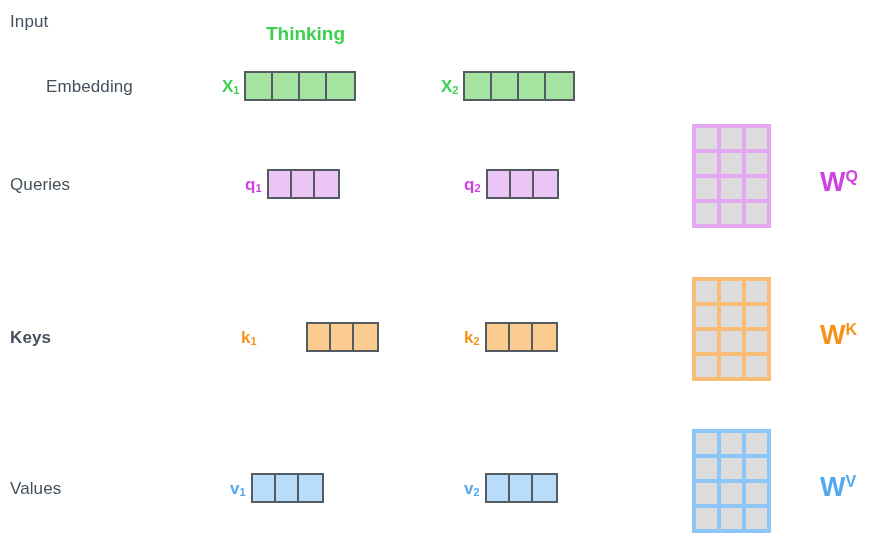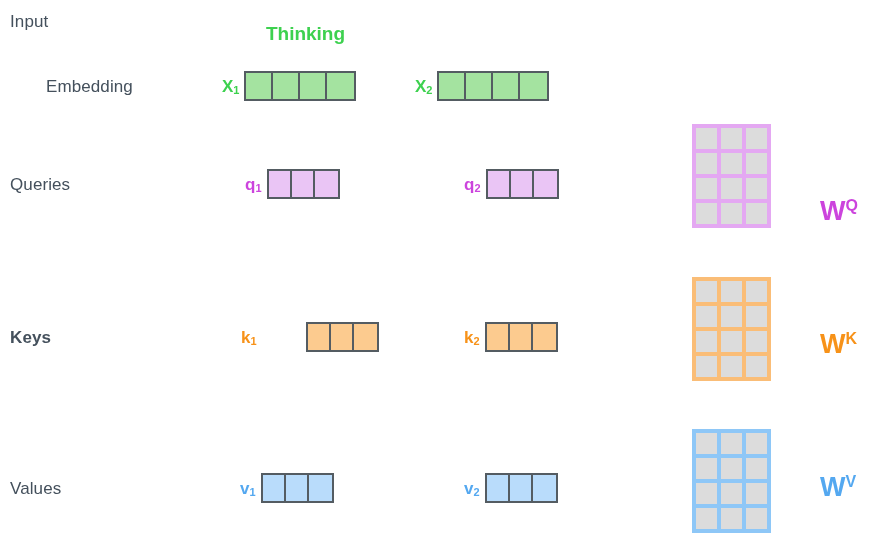--- a/index.html
+++ b/index.html
@@ -152,21 +152,21 @@
   <div class="vec-group" style="left:222px; top:71px;text-align:right;">
     <span class="vec-tag tag-emb"><span>X</span><sub>1</sub></span>
     <span class="vec-boxes">
       <span class="vec-cell cell-emb"></span>
       <span class="vec-cell cell-emb"></span>
       <span class="vec-cell cell-emb"></span>
       <span class="vec-cell cell-emb"></span>
     </span>
   </div>
 
-  <div class="vec-group" style="left:415px; top:71px;justify-content:space-between;">
+  <div class="vec-group" style="left:441px; top:71px;justify-content:space-between;">
     <span class="vec-tag tag-emb"><span>X</span><sub>2</sub></span>
     <span class="vec-boxes">
       <span class="vec-cell cell-emb"></span>
       <span class="vec-cell cell-emb"></span>
       <span class="vec-cell cell-emb"></span>
       <span class="vec-cell cell-emb"></span>
     </span>
   </div>
 
   <div class="vec-group" style="left:245px; top:169px;">
@@ -198,21 +198,21 @@
 
   <div class="vec-group" style="left:464px; top:322px;">
     <span class="vec-tag tag-k"><span>k</span><sub>2</sub></span>
     <span class="vec-boxes">
       <span class="vec-cell cell-k"></span>
       <span class="vec-cell cell-k"></span>
       <span class="vec-cell cell-k"></span>
     </span>
   </div>
 
-  <div class="vec-group" style="left:240px; top:473px;">
+  <div class="vec-group" style="left:230px; top:473px;">
     <span class="vec-tag tag-v"><span>v</span><sub>1</sub></span>
     <span class="vec-boxes">
       <span class="vec-cell cell-v"></span>
       <span class="vec-cell cell-v"></span>
       <span class="vec-cell cell-v"></span>
     </span>
   </div>
 
   <div class="vec-group" style="left:464px; top:473px;">
     <span class="vec-tag tag-v"><span>v</span><sub>2</sub></span>
@@ -230,37 +230,37 @@
     <span class="mcell"></span>
     <span class="mcell"></span>
     <span class="mcell"></span>
     <span class="mcell"></span>
     <span class="mcell"></span>
     <span class="mcell"></span>
     <span class="mcell"></span>
     <span class="mcell"></span>
     <span class="mcell"></span>
   </div>
-  <div class="w-label w-q" style="left:820px; top:169px;margin-top:29px;"><span>W</span><sup>Q</sup></div>
+  <div class="w-label w-q" style="left:820px; top:169px;"><span>W</span><sup>Q</sup></div>
 
   <div class="matrix m-k" style="left:692px; top:277px;">
     <span class="mcell"></span>
     <span class="mcell"></span>
     <span class="mcell"></span>
     <span class="mcell"></span>
     <span class="mcell"></span>
     <span class="mcell"></span>
     <span class="mcell"></span>
     <span class="mcell"></span>
     <span class="mcell"></span>
     <span class="mcell"></span>
     <span class="mcell"></span>
     <span class="mcell"></span>
   </div>
-  <div class="w-label w-k" style="left:820px; top:331px;"><span>W</span><sup>K</sup></div>
+  <div class="w-label w-k" style="left:820px; top:322px;"><span>W</span><sup>K</sup></div>
 
   <div class="matrix m-v" style="left:692px; top:429px;">
     <span class="mcell"></span>
     <span class="mcell"></span>
     <span class="mcell"></span>
     <span class="mcell"></span>
     <span class="mcell"></span>
     <span class="mcell"></span>
     <span class="mcell"></span>
     <span class="mcell"></span>

